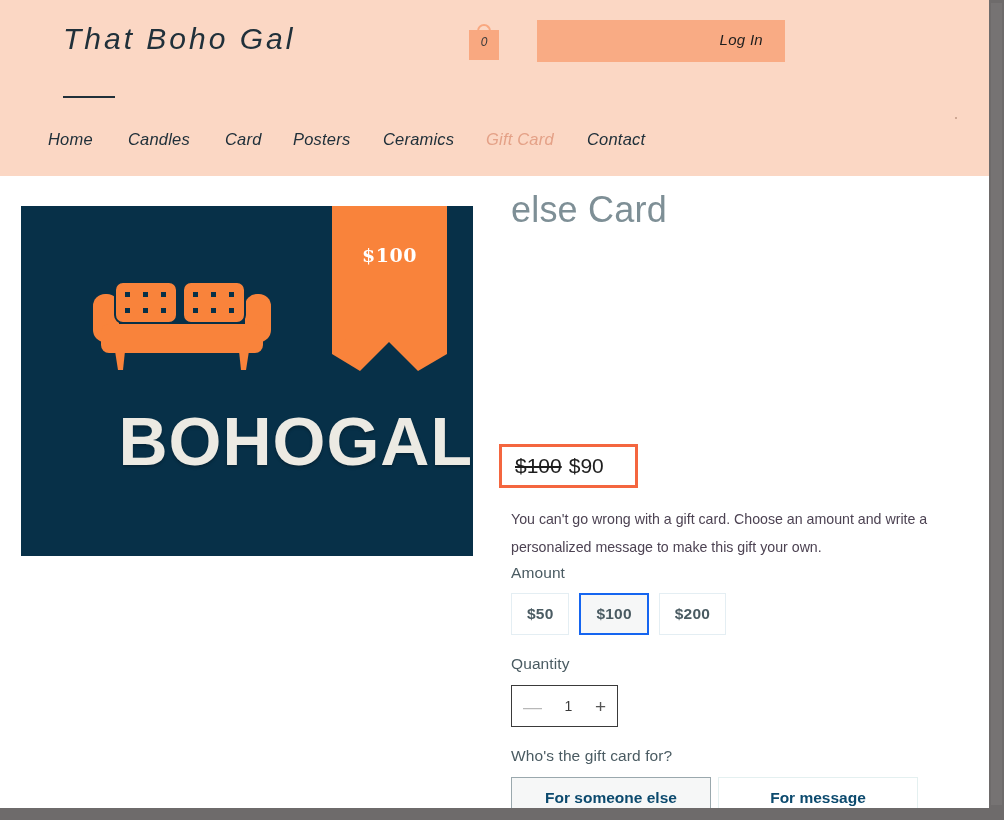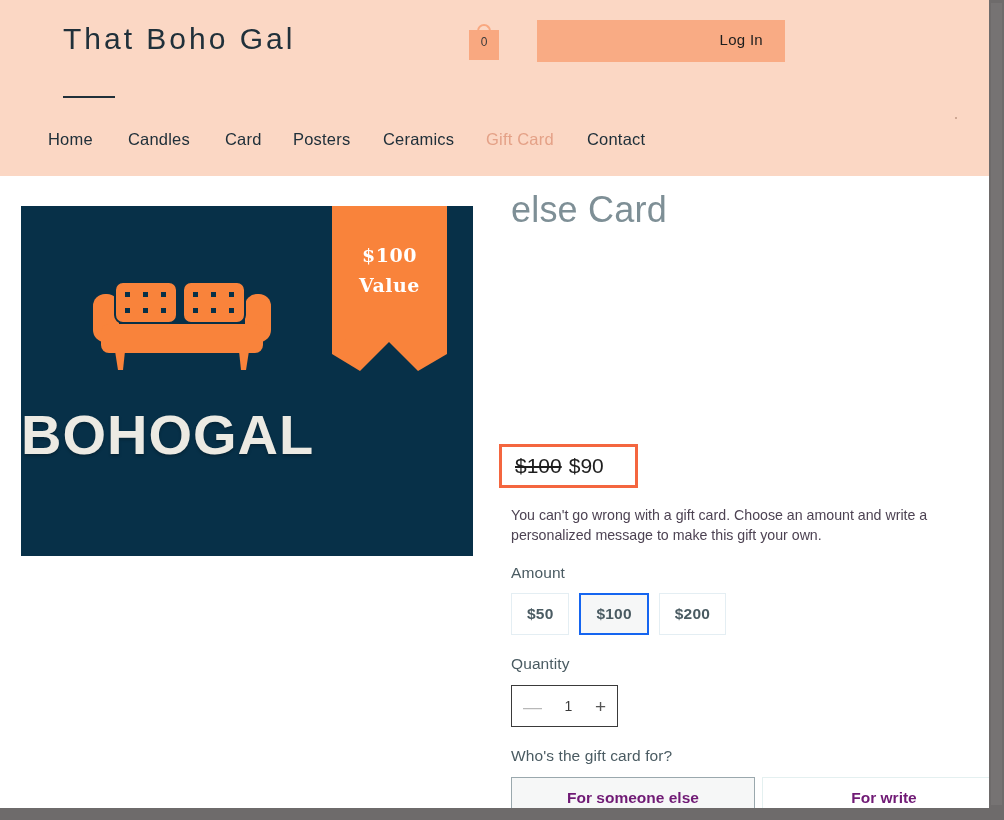--- a/index.html
+++ b/index.html
@@ -29,20 +29,21 @@
     background: #ffffff;
     overflow: hidden;
   }
 
   
   .site-header {
     position: relative;
     width: 989px;
     height: 176px;
     background: #fbd7c4;
+    font-style: italic;
   }
 
   .site-title {
     position: absolute;
     left: 63px;
     top: 22px;
     font-size: 30px;
     letter-spacing: 3.0px;
     color: #20303a;
     font-weight: 400;
@@ -190,22 +191,22 @@
     font-size: 19px;
     line-height: 30px;
     letter-spacing: 0.5px;
   }
 
   .brandmark {
     position: absolute;
     left: 0;
     top: 196px;
     width: 452px;
-    text-align: left;
-    font-size: 56px;
+    text-align: right;
+    font-size: 68px;
     font-weight: bold;
     letter-spacing: 1px;
     color: #eceae3;
     text-shadow: 0 2px 3px rgba(0,0,0,0.25);
   }
 
   
   .detail {
     position: absolute;
     left: 511px;
@@ -246,21 +247,21 @@
     margin-left: 7px;
     font-weight: 400;
   }
 
   .product-desc {
     position: absolute;
     left: 0;
     top: 329px;
     width: 435px;
     font-size: 14.2px;
-    line-height: 20px;
+    line-height: 28px;
     color: #4d4353;
   }
 
   .field-label {
     font-size: 15.5px;
     color: #4a5b62;
     letter-spacing: 0.1px;
   }
 
   .lbl-amount   { position: absolute; left: 0; top: 388px; }
@@ -314,25 +315,25 @@
   .qty-plus  { color: #555555; font-size: 19px; line-height: 1; cursor: pointer; user-select: none; }
 
   .whofor-row {
     position: absolute;
     left: 0;
     top: 601px;
     display: flex;
     gap: 7px;
   }
   .whofor-btn {
-    width: 244px;
+    width: 200px;
     height: 41px;
     background: #ffffff;
     border: 1px solid #e4f0f0;
-    color: #701a75;
+    color: #0c4a6e;
     font-size: 15.5px;
     font-weight: bold;
     font-family: "Liberation Sans", sans-serif;
     cursor: pointer;
     display: flex;
     align-items: center;
     justify-content: center;
   }
   .whofor-btn.selected {
     background: #f6f7f7;
@@ -433,21 +434,20 @@
 
           <rect x="8" y="46" width="162" height="29" rx="8" fill="#f9833b"></rect>
 
           <polygon points="22,73 32,73 30,92 25,92" fill="#f9833b"></polygon>
           <polygon points="146,73 156,73 153,92 148,92" fill="#f9833b"></polygon>
         </svg>
 
         <div class="ribbon">
           <div class="ribbon-text">
             <div>$100</div>
-            <div>Value</div>
           </div>
           <svg class="ribbon-notch" viewBox="0 0 115 35" preserveAspectRatio="none">
             <polygon points="0,18 0,35 28,35 57,6 86,35 115,35 115,18 86,-12 57,-12 28,-12" fill="#f9833b"></polygon>
             <polygon points="0,35 0,18 28,35" fill="#073048"></polygon>
             <polygon points="28,35 57,6 86,35" fill="#073048"></polygon>
             <polygon points="86,35 115,18 115,35" fill="#073048"></polygon>
           </svg>
         </div>
 
         <div class="brandmark">BOHOGAL</div>
@@ -474,21 +474,21 @@
         <div class="field-label lbl-quantity">Quantity</div>
         <div class="qty-stepper">
           <span class="qty-minus">—</span>
           <span class="qty-value">1</span>
           <span class="qty-plus">+</span>
         </div>
 
         <div class="field-label lbl-whofor">Who's the gift card for?</div>
         <div class="whofor-row">
           <button class="whofor-btn selected">For someone else</button>
-          <button class="whofor-btn">For write</button>
+          <button class="whofor-btn">For message</button>
         </div>
 
       </section>
     </main>
   </div>
 
   <div class="vscroll">
     <div class="vscroll-inner"></div>
   </div>
   <div class="hscroll"></div>

